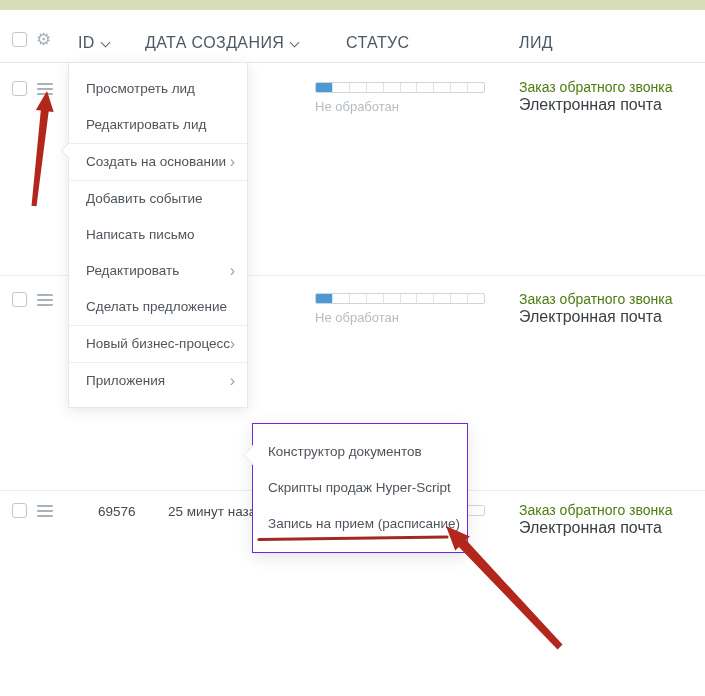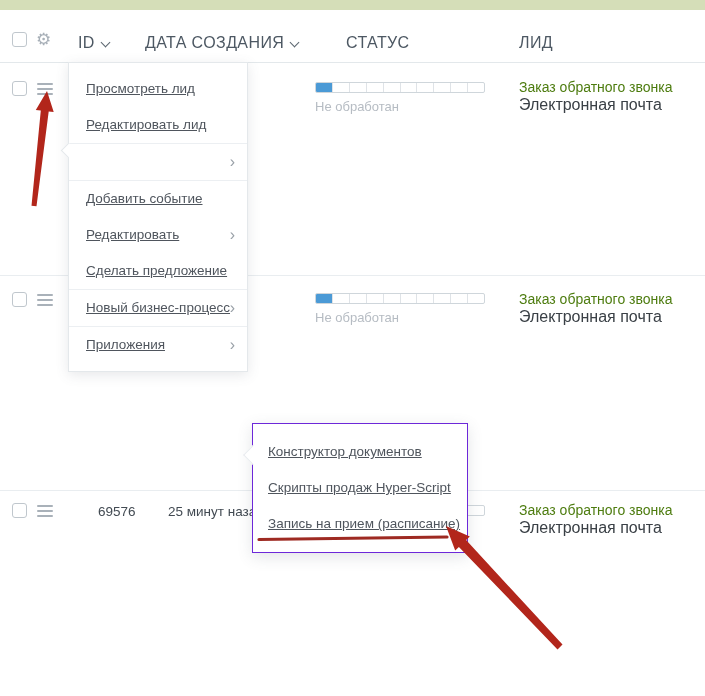--- a/index.html
+++ b/index.html
@@ -22,21 +22,21 @@
   .muted{position:absolute;font-size:13px;color:#b6bcc3;white-space:nowrap;}
   .lead-link{position:absolute;font-size:14px;color:#4d7c0f;white-space:nowrap;cursor:pointer;text-decoration:none;}
   .lead-src{position:absolute;font-size:16px;color:#3a4046;white-space:nowrap;}
   .cellTxt{position:absolute;font-size:13.5px;color:#424a52;white-space:nowrap;margin-left:20px;}
   
   .menu{position:absolute;left:68px;top:62px;width:180px;background:#fff;z-index:5;
         border:1px solid #e4e8eb;box-sizing:border-box;padding:8px 0;
         box-shadow:0 3px 12px rgba(83,92,105,.14);}
   .menu-notch{position:absolute;left:-6px;top:82px;width:10px;height:10px;background:#fff;
         border-left:1px solid #e4e8eb;border-bottom:1px solid #e4e8eb;transform:rotate(45deg);z-index:6;}
-  .menu-item{position:relative;height:36px;line-height:36px;padding-left:17px;font-size:13.5px;color:#4f555d;cursor:pointer;white-space:nowrap;text-decoration:underline;}
+  .menu-item{position:relative;height:36px;line-height:36px;padding-left:17px;font-size:13.5px;color:#4f555d;cursor:pointer;white-space:nowrap;}
   .menu-div{height:1px;background:#eceff2;margin:0;}
   .chev-right{position:absolute;right:12px;top:0;font-size:16px;color:#9aa1a8;line-height:36px;}
   
   .submenu{position:absolute;left:252px;top:423px;width:216px;height:130px;background:#fff;z-index:6;
         border:1px solid #6d28d9;box-sizing:border-box;padding:10px 0;
         box-shadow:0 4px 14px rgba(83,92,105,.16);}
   .submenu-notch{position:absolute;left:-7px;top:24px;width:13px;height:13px;background:#fff;
         border-left:1px solid #e9ecef;border-bottom:1px solid #e9ecef;transform:rotate(45deg);}
   .submenu .menu-item{padding-left:15px;}
   .overlay{position:absolute;left:0;top:0;z-index:10;pointer-events:none;}
@@ -130,23 +130,24 @@
       </span>
     <a class="lead-link" style="left:519px;top:502px;">Заказ обратного звонка</a>
     <span class="lead-src" style="left:519px;top:519px;">Электронная почта</span>
   </div>
 
   <div class="menu">
     <div class="menu-notch"></div>
     <div class="menu-item"><span>Просмотреть лид</span></div>
     <div class="menu-item"><span>Редактировать лид</span></div>
     <div class="menu-div"></div>
-    <div class="menu-item"><span class="chev-right">›</span></div>
+    <div class="menu-item"><span>Создать на основании</span><span class="chev-right">›</span></div>
     <div class="menu-div"></div>
     <div class="menu-item"><span>Добавить событие</span></div>
+    <div class="menu-item"><span>Написать письмо</span></div>
     <div class="menu-item"><span>Редактировать</span><span class="chev-right">›</span></div>
     <div class="menu-item"><span>Сделать предложение</span></div>
     <div class="menu-div"></div>
     <div class="menu-item"><span>Новый бизнес-процесс</span><span class="chev-right">›</span></div>
     <div class="menu-div"></div>
     <div class="menu-item"><span>Приложения</span><span class="chev-right">›</span></div>
   </div>
 
   <div class="submenu">
     <div class="submenu-notch"></div>

